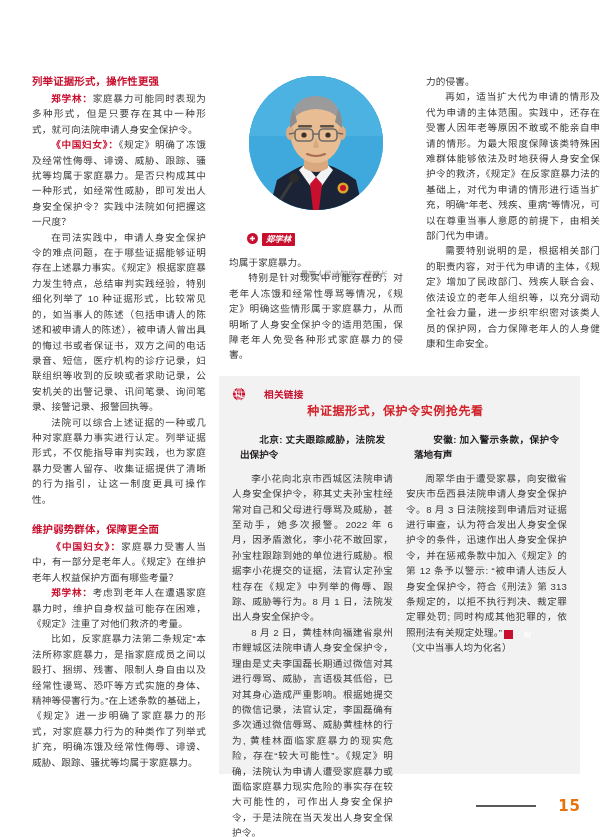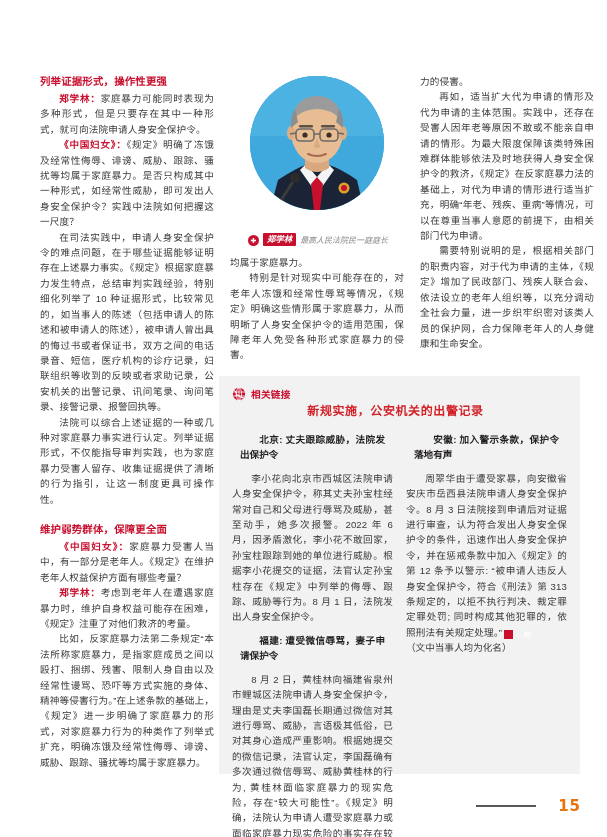--- a/index.html
+++ b/index.html
@@ -18,26 +18,26 @@
 
   .page {
     position: absolute;
     inset: 0;
     background: #ffffff;
   }
 
   
   .columns {
     position: absolute;
-    left: 40px;
+    left: 32px;
     top: 74px;
     width: 548px;
     height: 700px;
     display: flex;
-    gap: 16px;
+    gap: 23px;
     align-items: flex-start;
   }
   .col {
     width: 174px;
     flex: 0 0 174px;
     position: relative;
   }
 
   
   .sec-head {
@@ -84,21 +84,21 @@
     width: 134px;
     height: 134px;
     border-radius: 50%;
     overflow: hidden;
     background: #3fa9dd;
   }
   .portrait svg { display: block; }
 
   .credit {
     display: flex;
-    align-items: flex-end;
+    align-items: flex-start;
     gap: 4px;
     height: 13px;
     padding-left: 18px;
   }
   .credit-dot {
     width: 11px;
     height: 11px;
     border-radius: 50%;
     background: #c8102e;
     color: #fff;
@@ -140,21 +140,21 @@
   .links-head {
     position: relative;
     height: 46px;
   }
   .links-tag {
     position: absolute;
     left: 13px;
     top: 11px;
     display: flex;
     align-items: center;
-    gap: 5px;
+    gap: 18px;
   }
   .globe-icon { display: block; }
   .links-tag-text {
     color: #c8102e;
     font-weight: bold;
     font-size: 9.6px;
     letter-spacing: 0.3px;
   }
   .links-title {
     position: absolute;
@@ -337,32 +337,31 @@
       <div class="links-tag">
         <svg class="globe-icon" width="14" height="14" viewBox="0 0 14 14">
           <circle cx="7" cy="7" r="6.6" fill="#c8102e"></circle>
           <ellipse cx="7" cy="7" rx="6.6" ry="6.6" fill="none" stroke="#ffffff" stroke-width="0.8"></ellipse>
           <ellipse cx="7" cy="7" rx="2.6" ry="6.4" fill="none" stroke="#ffffff" stroke-width="0.8"></ellipse>
           <path d="M0.6 5 H13.4 M0.6 9 H13.4 M7 0.4 V13.6" stroke="#ffffff" stroke-width="0.8"></path>
           <path d="M2 3.4 Q5 5.2 4.2 8.4 Q6.6 7.6 8 9.6 Q9.4 11 11.6 10.4" fill="none" stroke="#ffffff" stroke-width="1.1"></path>
         </svg>
         <span class="links-tag-text">相关链接</span>
       </div>
-      <div class="links-title">新规实施，公安机关的出警记录</div>
+      <div class="links-title">种证据形式，保护令实例抢先看</div>
     </div>
 
     <div class="links-cols">
 
       <div class="links-col">
 
         <p class="sub-head">北京: 丈夫跟踪威胁，法院发出保护令</p>
 
         <p class="body indent">李小花向北京市西城区法院申请人身安全保护令，称其丈夫孙宝柱经常对自己和父母进行辱骂及威胁，甚至动手，她多次报警。2022 年 6 月，因矛盾激化，李小花不敢回家，孙宝柱跟踪到她的单位进行威胁。根据李小花提交的证据，法官认定孙宝柱存在《规定》中列举的侮辱、跟踪、威胁等行为。8 月 1 日，法院发出人身安全保护令。</p>
 
-        <p class="sub-head">福建: 遭受微信辱骂，妻子申请保护令</p>
 
         <p class="body indent">8 月 2 日，黄桂林向福建省泉州市鲤城区法院申请人身安全保护令，理由是丈夫李国磊长期通过微信对其进行辱骂、威胁，言语极其低俗，已对其身心造成严重影响。根据她提交的微信记录，法官认定，李国磊确有多次通过微信辱骂、威胁黄桂林的行为, 黄桂林面临家庭暴力的现实危险，存在“较大可能性”。《规定》明确，法院认为申请人遭受家庭暴力或面临家庭暴力现实危险的事实存在较大可能性的，可作出人身安全保护令，于是法院在当天发出人身安全保护令。</p>
       </div>
 
       <div class="links-col">
         <p class="sub-head">安徽: 加入警示条款，保护令落地有声</p>
 
         <p class="body indent"><span>周翠华由于遭受家暴，向安徽省安庆市岳西县法院申请人身安全保护令。8 月 3 日法院接到申请后对证据进行审查，认为符合发出人身安全保护令的条件，迅速作出人身安全保护令，并在惩戒条款中加入《规定》的第 12 条予以警示: “被申请人违反人身安全保护令，符合《刑法》第 313 条规定的，以拒不执行判决、裁定罪定罪处罚; 同时构成其他犯罪的，依照刑法有关规定处理。”</span><span class="endmark">妇</span></p>
 
         <p class="closing">（文中当事人均为化名）</p>

